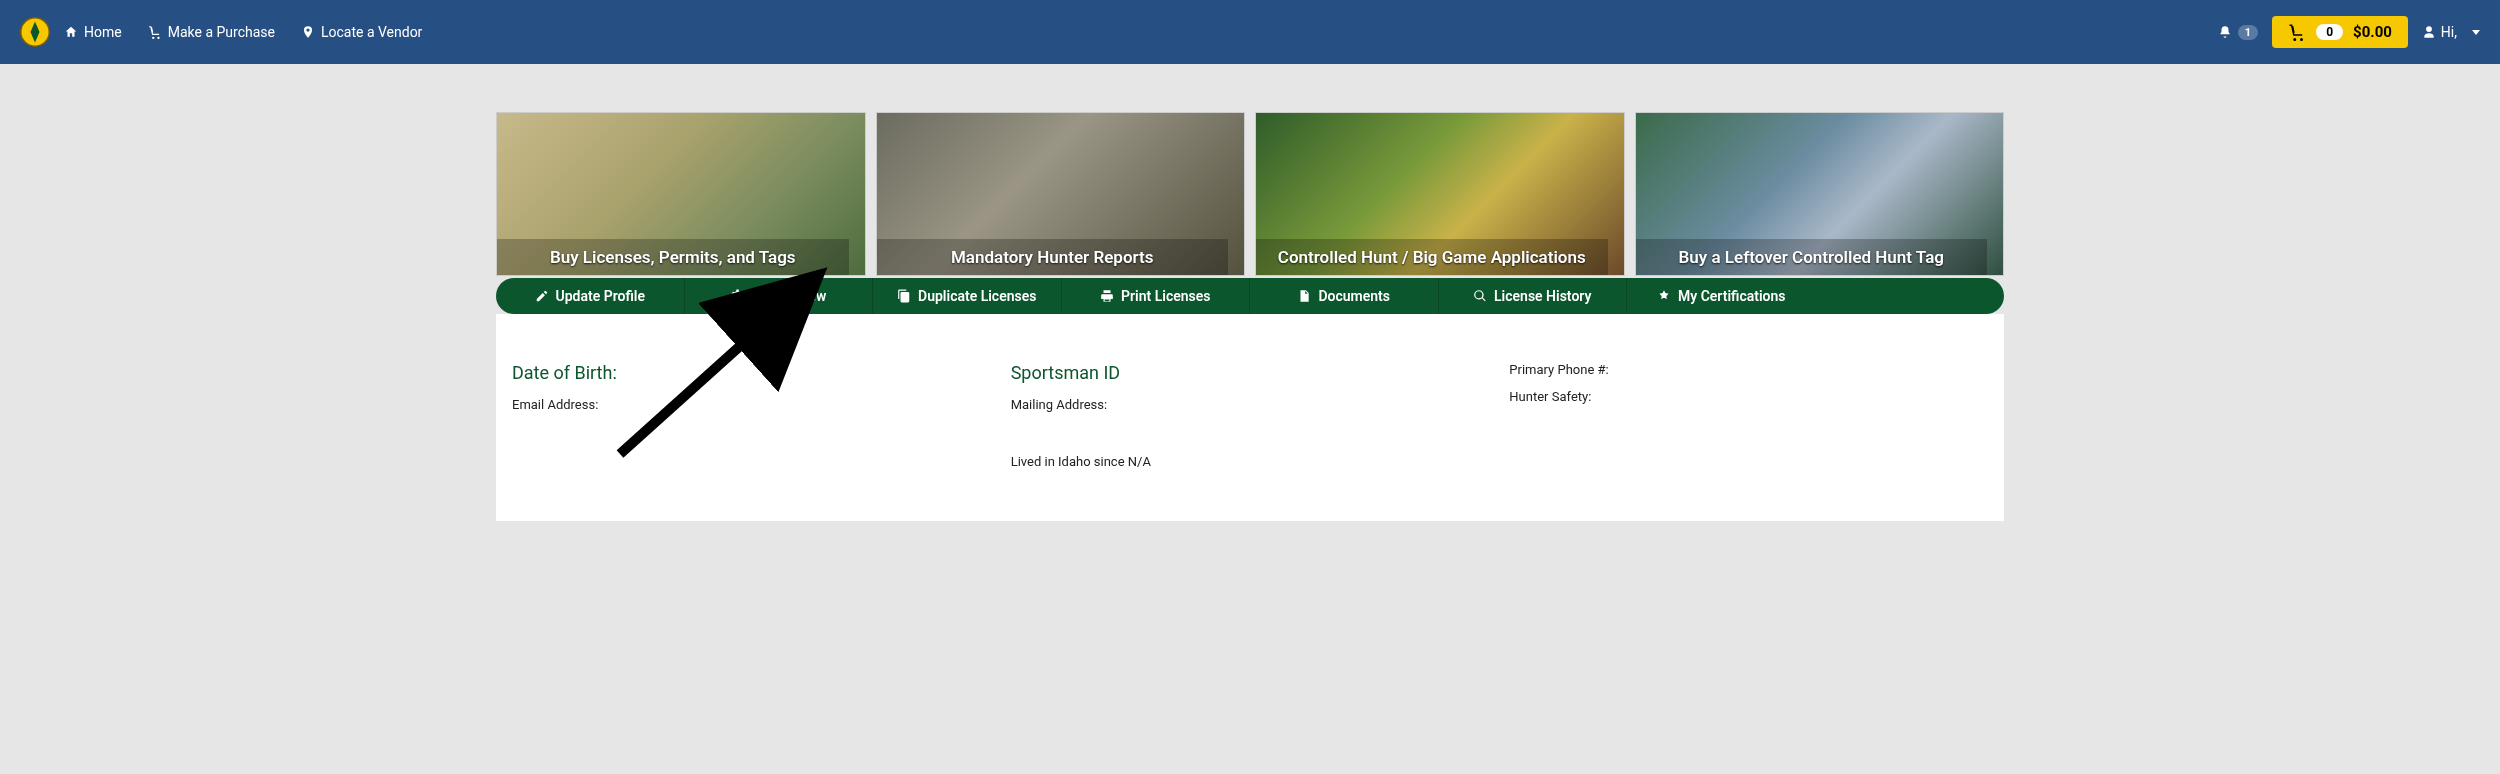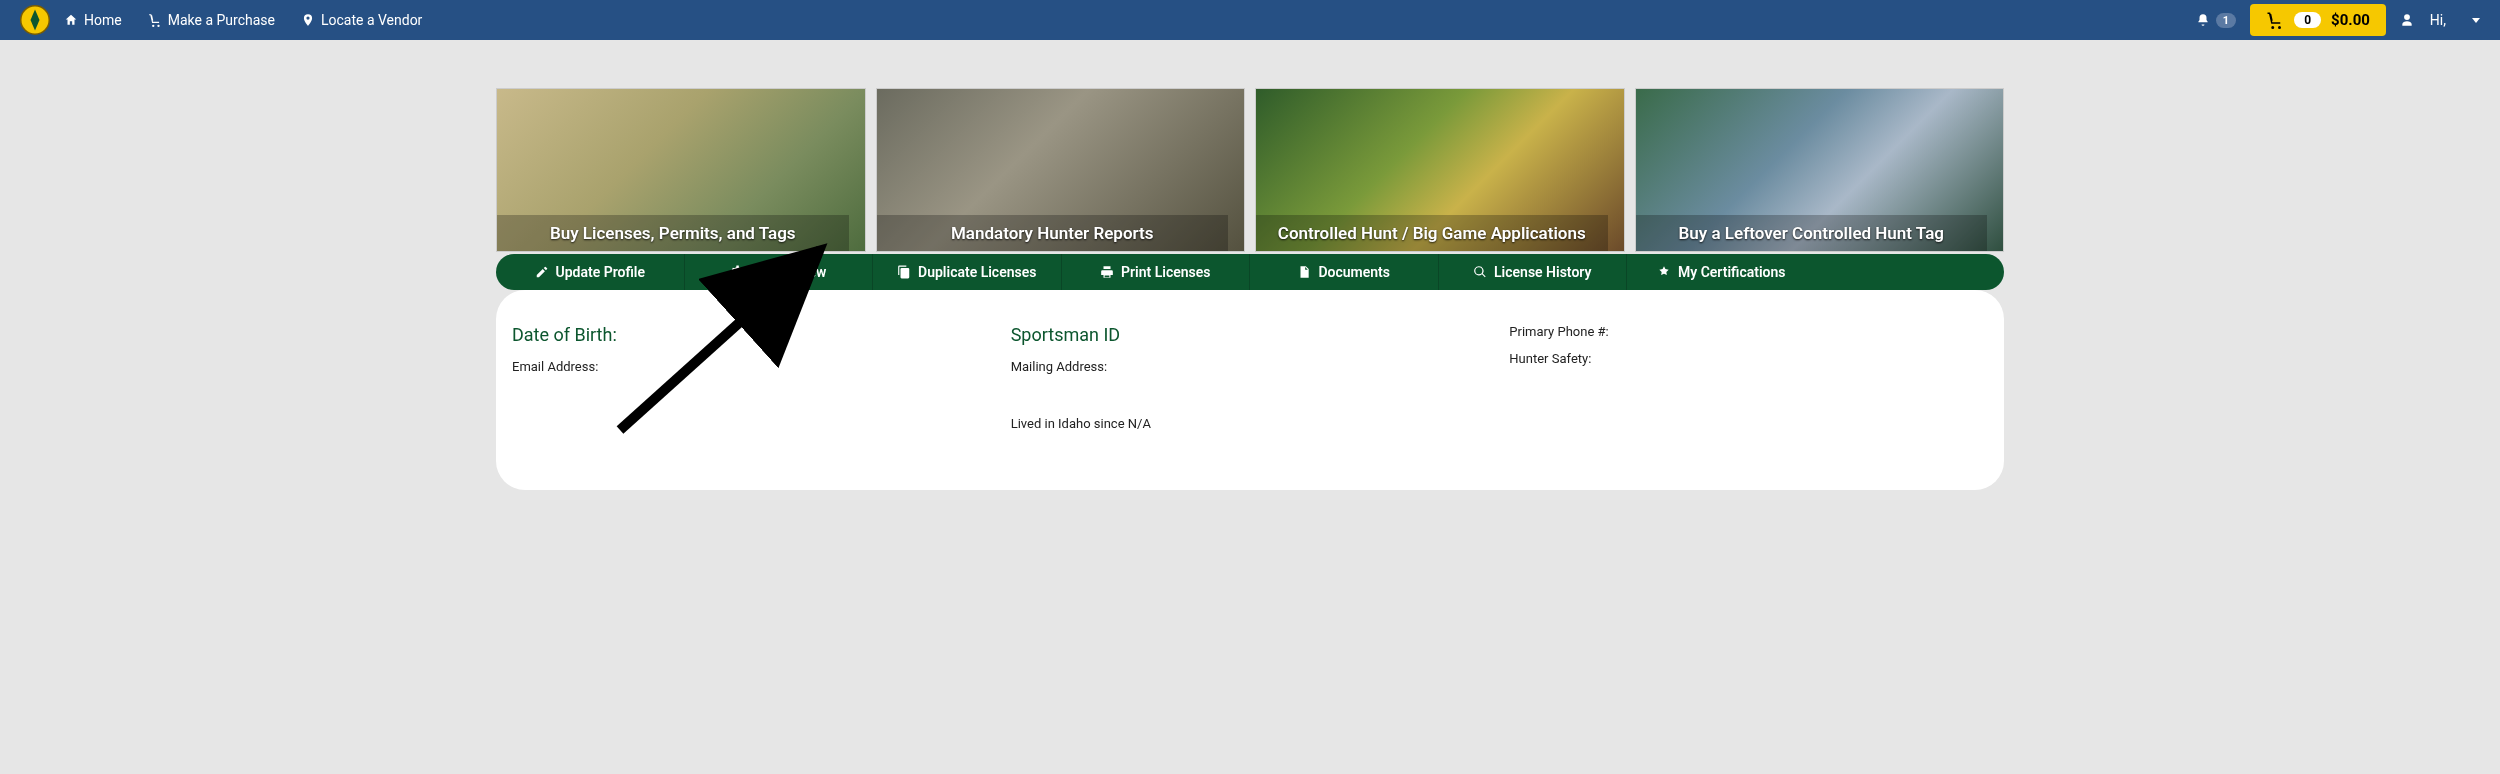--- a/index.html
+++ b/index.html
@@ -7,21 +7,21 @@
     font-family: -apple-system, BlinkMacSystemFont, "Segoe UI", Roboto, Helvetica, Arial, sans-serif;
     background: #e6e6e6;
     color: #222;
   }
   .topbar {
     background: #265084;
     color: #fff;
     display: flex;
     align-items: center;
     padding: 0 20px;
-    height: 40px;
+    height: 64px;
   }
   .logo {
     width: 30px; height: 30px;
     margin-right: 14px;
   }
   .nav {
     display: flex; gap: 26px;
     flex: 1;
   }
   .nav-item {
@@ -51,21 +51,21 @@
   .cart-count {
     background: #fff; color: #000;
     border-radius: 10px;
     padding: 1px 10px;
     font-size: 12px;
     font-weight: bold;
   }
   .cart-total { font-size: 15px; font-weight: 700; }
   .hi {
     color: #fff; font-size: 14px;
-    display: flex; align-items: center; gap: 16px;
+    display: flex; align-items: center; gap: 5px;
     cursor: pointer;
   }
   .caret-down {
     width: 0; height: 0;
     border-left: 4px solid transparent;
     border-right: 4px solid transparent;
     border-top: 5px solid #fff;
     margin-left: 10px;
   }
   .page {
@@ -112,26 +112,25 @@
     font-size: 14px;
     display: flex; align-items: center; justify-content: center; gap: 7px;
     padding: 10px 4px;
     border-right: 1px solid #0a4626;
     cursor: pointer;
     font-weight: 600;
   }
   .green-item:last-child { border-right: none; }
   .content {
     background: #fff;
-    padding: 34px 16px 40px 16px;
+    padding: 48px 16px 40px 16px;
     display: grid;
     grid-template-columns: 1fr 1fr 1fr;
     gap: 20px;
     min-height: 200px;
-    border-radius: 29px;
   }
   .section-title {
     color: #0c562e;
     font-size: 18px;
     font-weight: 400;
     margin-bottom: 14px;
   }
   .field { font-size: 13px; color: #222; margin-bottom: 12px; }
   .arrow-overlay {
     position: absolute;

